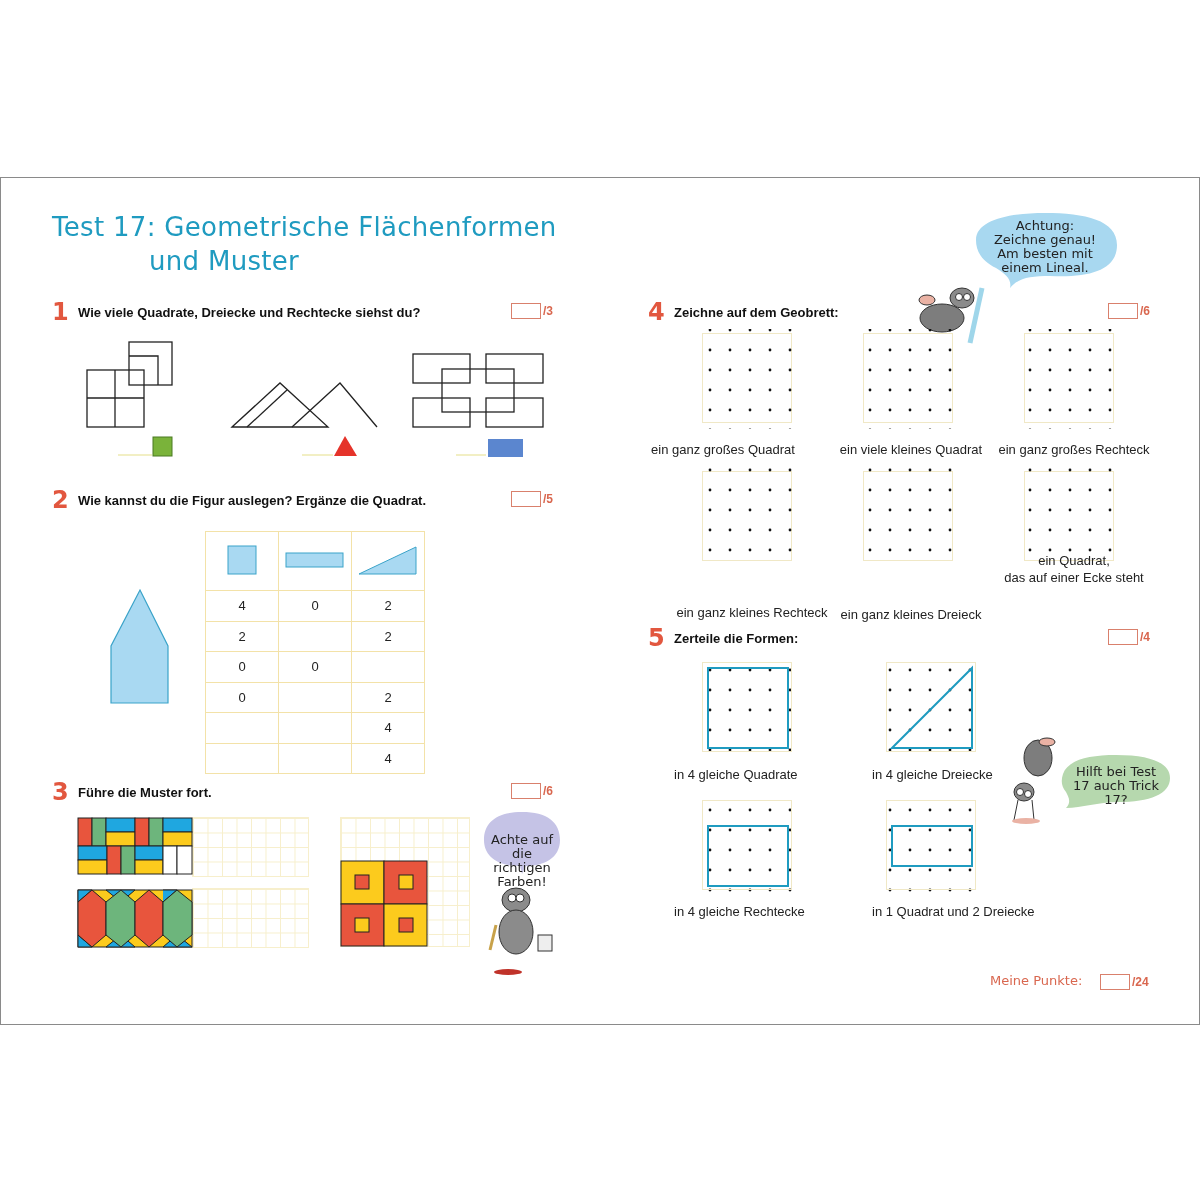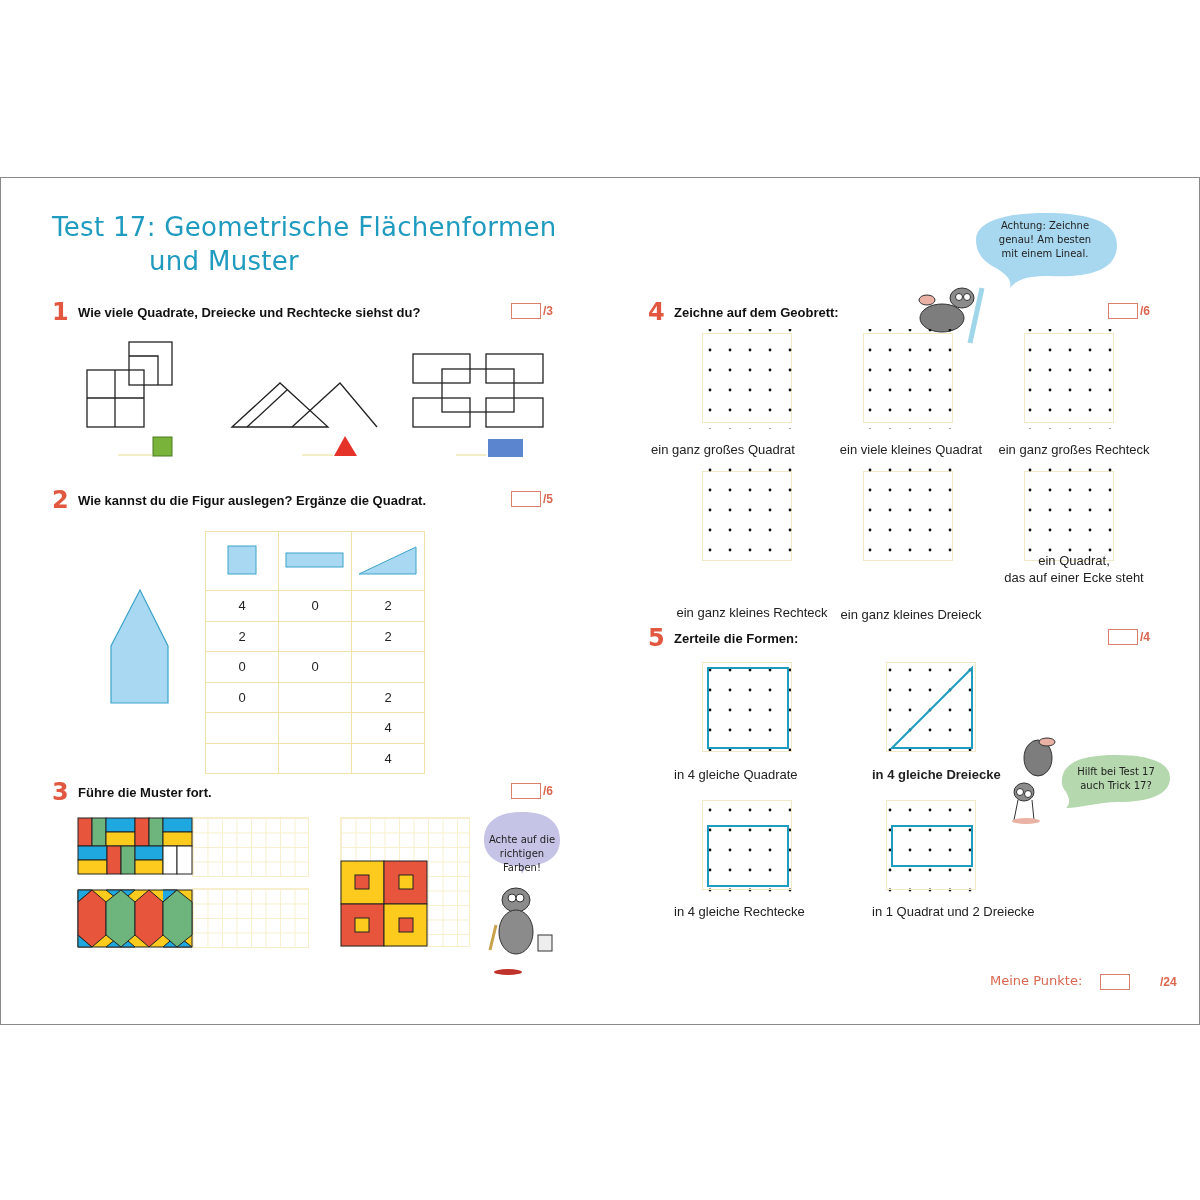--- a/index.html
+++ b/index.html
@@ -11,21 +11,21 @@
   .task{position:absolute;display:flex;align-items:center;}
   .task .num{color:#e2573f;font-weight:bold;font-size:24px;width:24px;font-family:"DejaVu Sans",sans-serif;}
   .task .txt{font-weight:bold;font-size:13px;margin-left:2px;}
   .score{position:absolute;display:flex;align-items:center;color:#d9674f;font-weight:bold;font-size:12px;}
   .score .box{width:28px;height:14px;border:1.5px solid #d9806c;margin-right:2px;}
   .cap{position:absolute;font-size:13px;color:#222;text-align:center;line-height:17px;}
   table.t2{position:absolute;left:205px;top:531px;border-collapse:collapse;}
   table.t2 td{border:1px solid #f3e2a8;width:70px;height:27.5px;text-align:center;font-size:13px;color:#222;}
   table.t2 tr.head td{height:56px;}
   .geo{position:absolute;width:90px;height:90px;border:1px solid #f0e8c6;box-sizing:border-box;}
-  .bubble{position:absolute;font-family:"DejaVu Sans",sans-serif;font-size:10px;text-align:center;line-height:14px;color:#222;}
+  .bubble{position:absolute;font-family:"DejaVu Sans",sans-serif;font-size:13px;text-align:center;line-height:14px;color:#222;}
   .grid{position:absolute;background-image:linear-gradient(#f7efcc 1px,transparent 1px),linear-gradient(90deg,#f7efcc 1px,transparent 1px);background-size:14.5px 14.5px;border:1px solid #f7efcc;}
   .points{position:absolute;left:990px;top:973px;color:#d9674f;font-family:"DejaVu Sans",sans-serif;font-size:13px;}
 </style>
 </head>
 <body>
 
 <div class="page"></div>
 
 <div class="title">
   <span>Test 17: Geometrische Flächenformen</span>
@@ -253,37 +253,37 @@
 <div class="geo" style="left:886px;top:800px;"></div>
 <svg class="abs" style="left:0;top:0;pointer-events:none" width="1200" height="1200">
   <g fill="none" stroke="#1f9bc0" stroke-width="2">
     <rect x="708" y="668" width="80" height="80"></rect>
     <path d="M892 748 L972 668 V748 Z"></path>
     <rect x="708" y="826" width="80" height="60"></rect>
     <rect x="892" y="826" width="80" height="40"></rect>
   </g>
 </svg>
 <div class="cap" style="left:662px;top:766px;width:150px;text-align:left;padding-left:12px;">in 4 gleiche Quadrate</div>
-<div class="cap" style="left:860px;top:766px;width:150px;text-align:left;padding-left:12px;font-weight:bold;">in 4 gleiche Dreiecke</div>
+<div class="cap" style="left:860px;top:766px;width:150px;text-align:left;padding-left:12px;">in 4 gleiche Dreiecke</div>
 <div class="cap" style="left:662px;top:903px;width:170px;text-align:left;padding-left:12px;">in 4 gleiche Rechtecke</div>
 <div class="cap" style="left:860px;top:903px;width:200px;text-align:left;padding-left:12px;">in 1 Quadrat und 2 Dreiecke</div>
 <svg class="abs" style="left:1058px;top:752px" width="115" height="58">
   <path d="M58 3 C95 3 112 12 112 26 C112 42 92 50 60 50 C40 50 24 56 8 56 C14 50 10 44 8 40 C3 34 3 28 5 22 C10 8 30 3 58 3 Z" fill="#b6d8ae"></path>
 </svg>
 <div class="bubble" style="left:1066px;top:765px;width:100px;">Hilft bei Test 17 auch Trick 17?</div>
 <svg class="abs" style="left:1002px;top:736px" width="60" height="90">
   <ellipse cx="36" cy="22" rx="14" ry="18" fill="#7d7d7d" stroke="#333"></ellipse>
   <ellipse cx="45" cy="6" rx="8" ry="4" fill="#eab2a4" stroke="#333"></ellipse>
   <ellipse cx="22" cy="56" rx="10" ry="9" fill="#8b8b8b" stroke="#333"></ellipse>
   <circle cx="18" cy="56" r="3.5" fill="#fff" stroke="#333"></circle>
     <circle cx="26" cy="58" r="3.5" fill="#fff" stroke="#333"></circle>
   <line x1="16" y1="64" x2="12" y2="84" stroke="#333"></line>
     <line x1="30" y1="64" x2="32" y2="84" stroke="#333"></line>
   <ellipse cx="24" cy="85" rx="14" ry="3" fill="#eab2a4"></ellipse>
 </svg>
 
 <div class="points">
   <span>Meine Punkte:</span>
 </div>
-<div class="score" style="left:1100px;top:974px;gap:28px;">
+<div class="score" style="left:1100px;top:974px;">
   <span class="box"></span>
     <span>/24</span>
 </div>
 
 </body></html>

